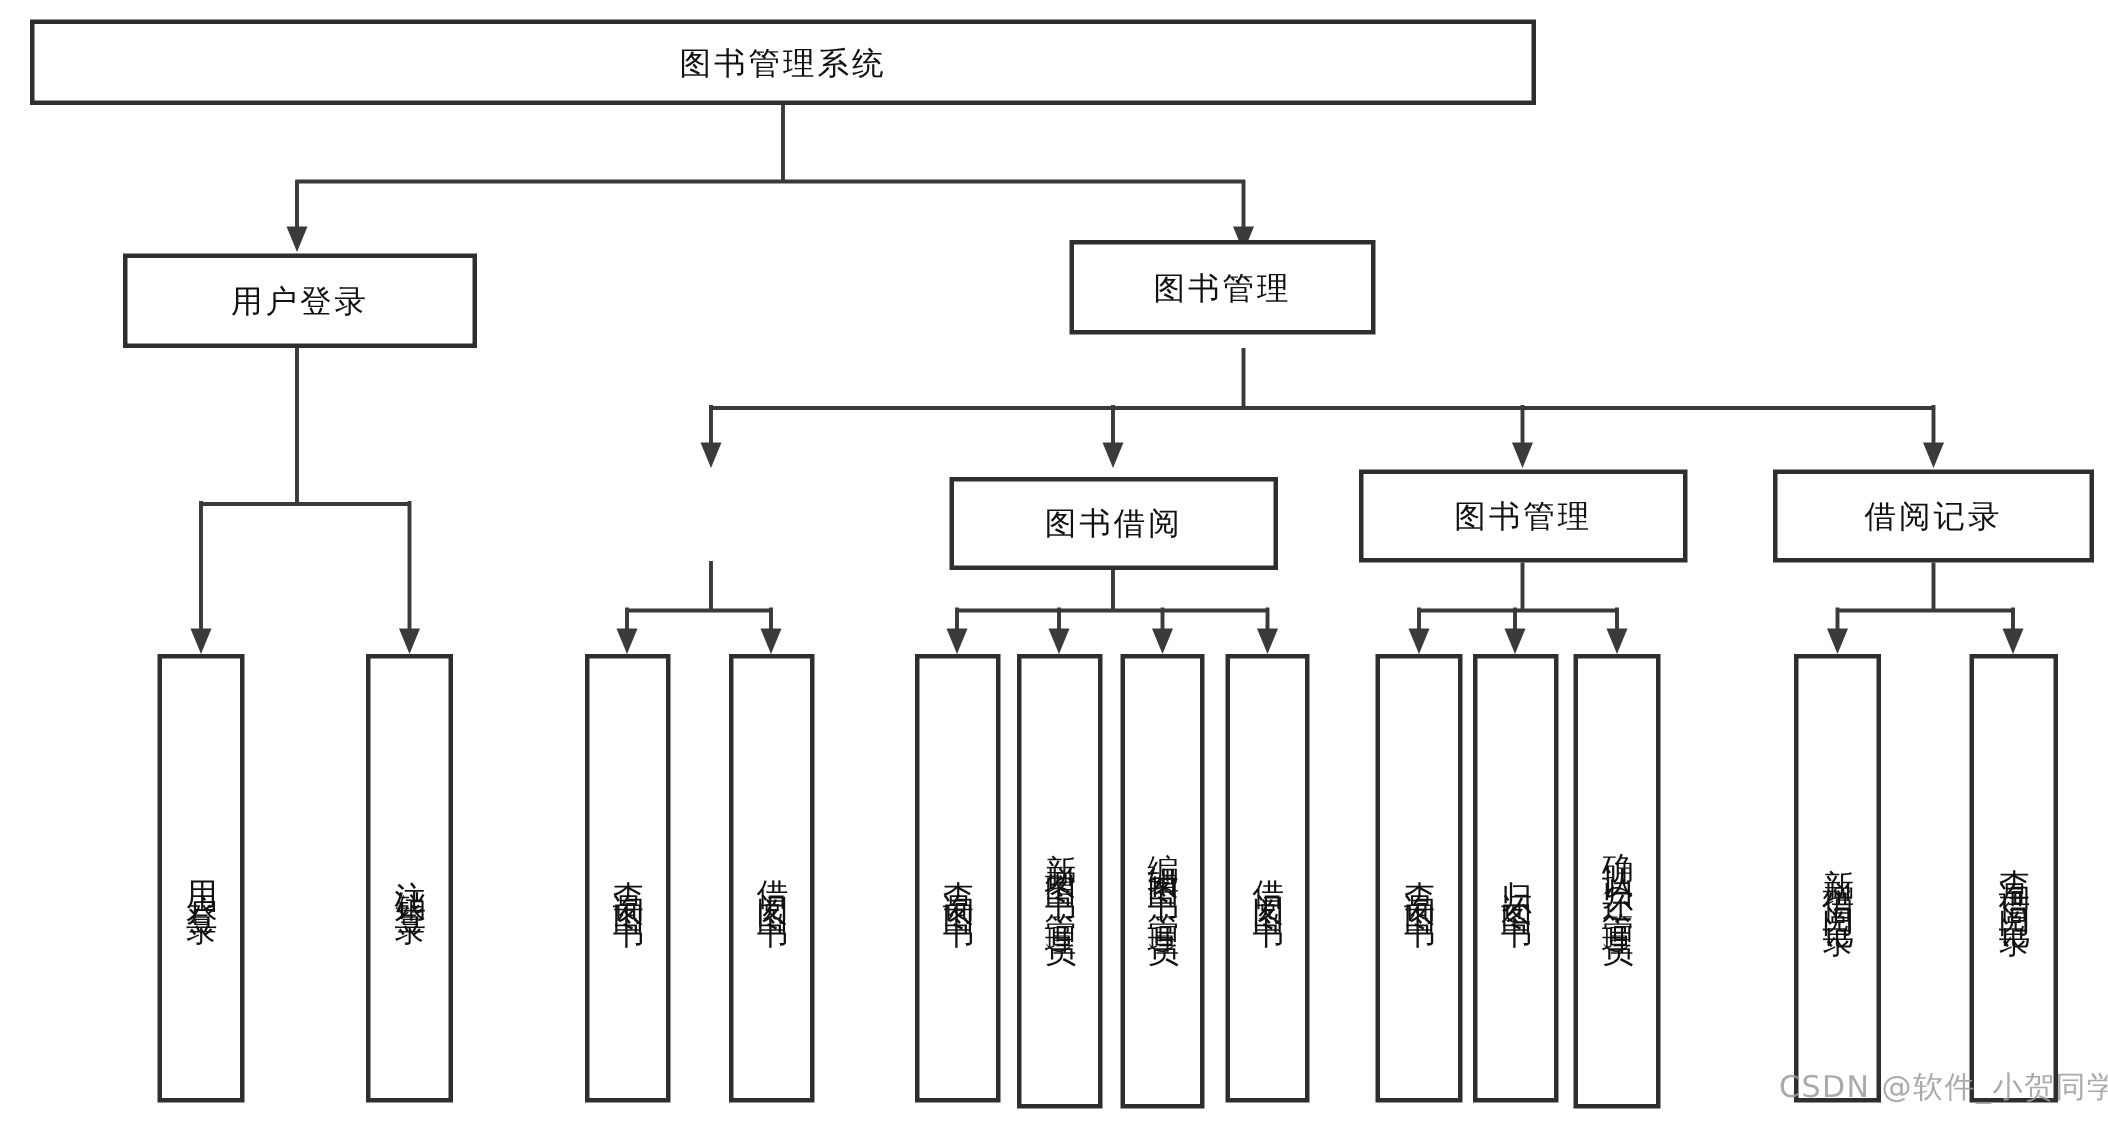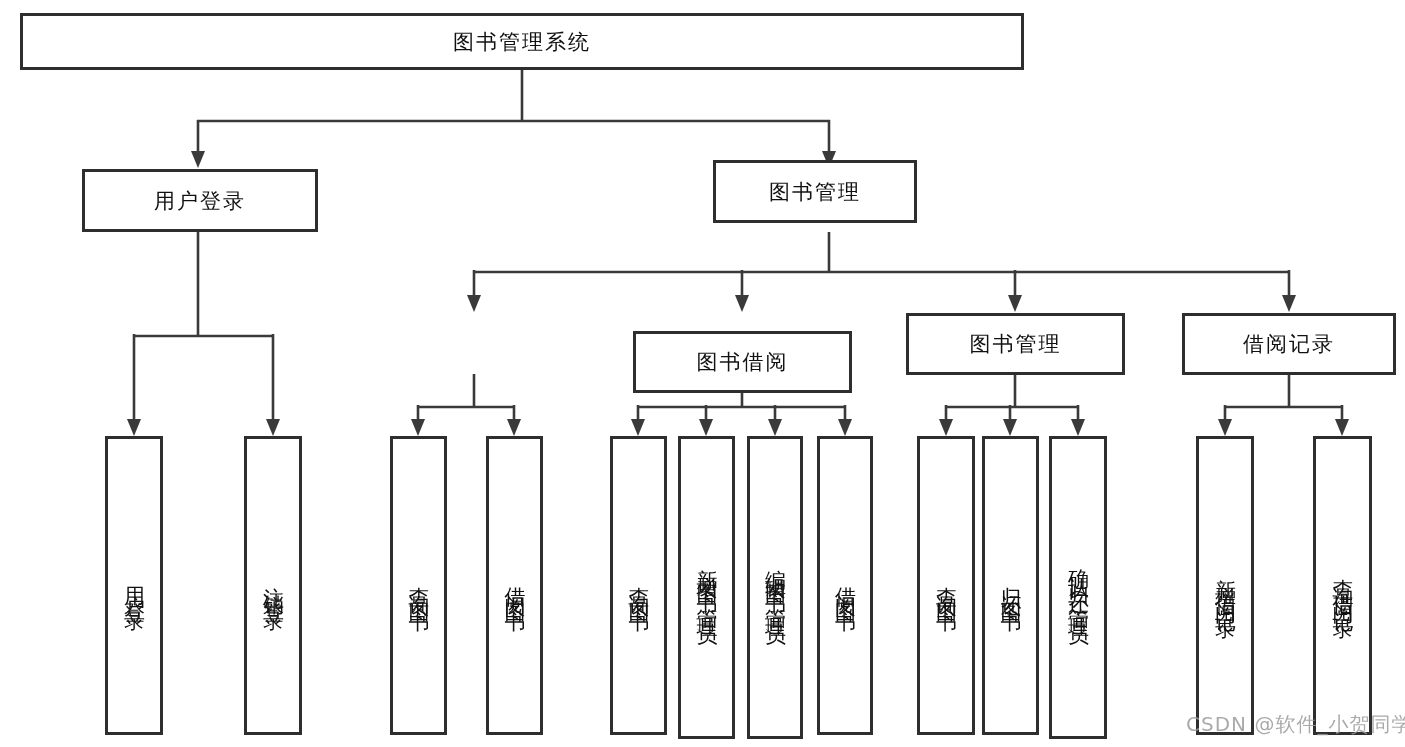--- a/index.html
+++ b/index.html
@@ -91,21 +91,21 @@
     <span class="h-label">图书管理系统</span>
   </div>
 
   <div class="node" style="left:82px;top:169px;width:236px;height:63px">
     <span class="h-label">用户登录</span>
   </div>
   <div class="node" style="left:713px;top:160px;width:204px;height:63px">
     <span class="h-label">图书管理</span>
   </div>
 
-  <div class="node" style="left:633px;top:331px;width:219px;height:62px">
+  <div class="node" style="left:633px;top:318px;width:219px;height:62px">
     <span class="h-label">图书借阅</span>
   </div>
   <div class="node" style="left:906px;top:313px;width:219px;height:62px">
     <span class="h-label">图书管理</span>
   </div>
   <div class="node" style="left:1182px;top:313px;width:214px;height:62px">
     <span class="h-label">借阅记录</span>
   </div>
 
   <div class="node leaf" style="left:105px;top:436px;width:58px;height:299px">

